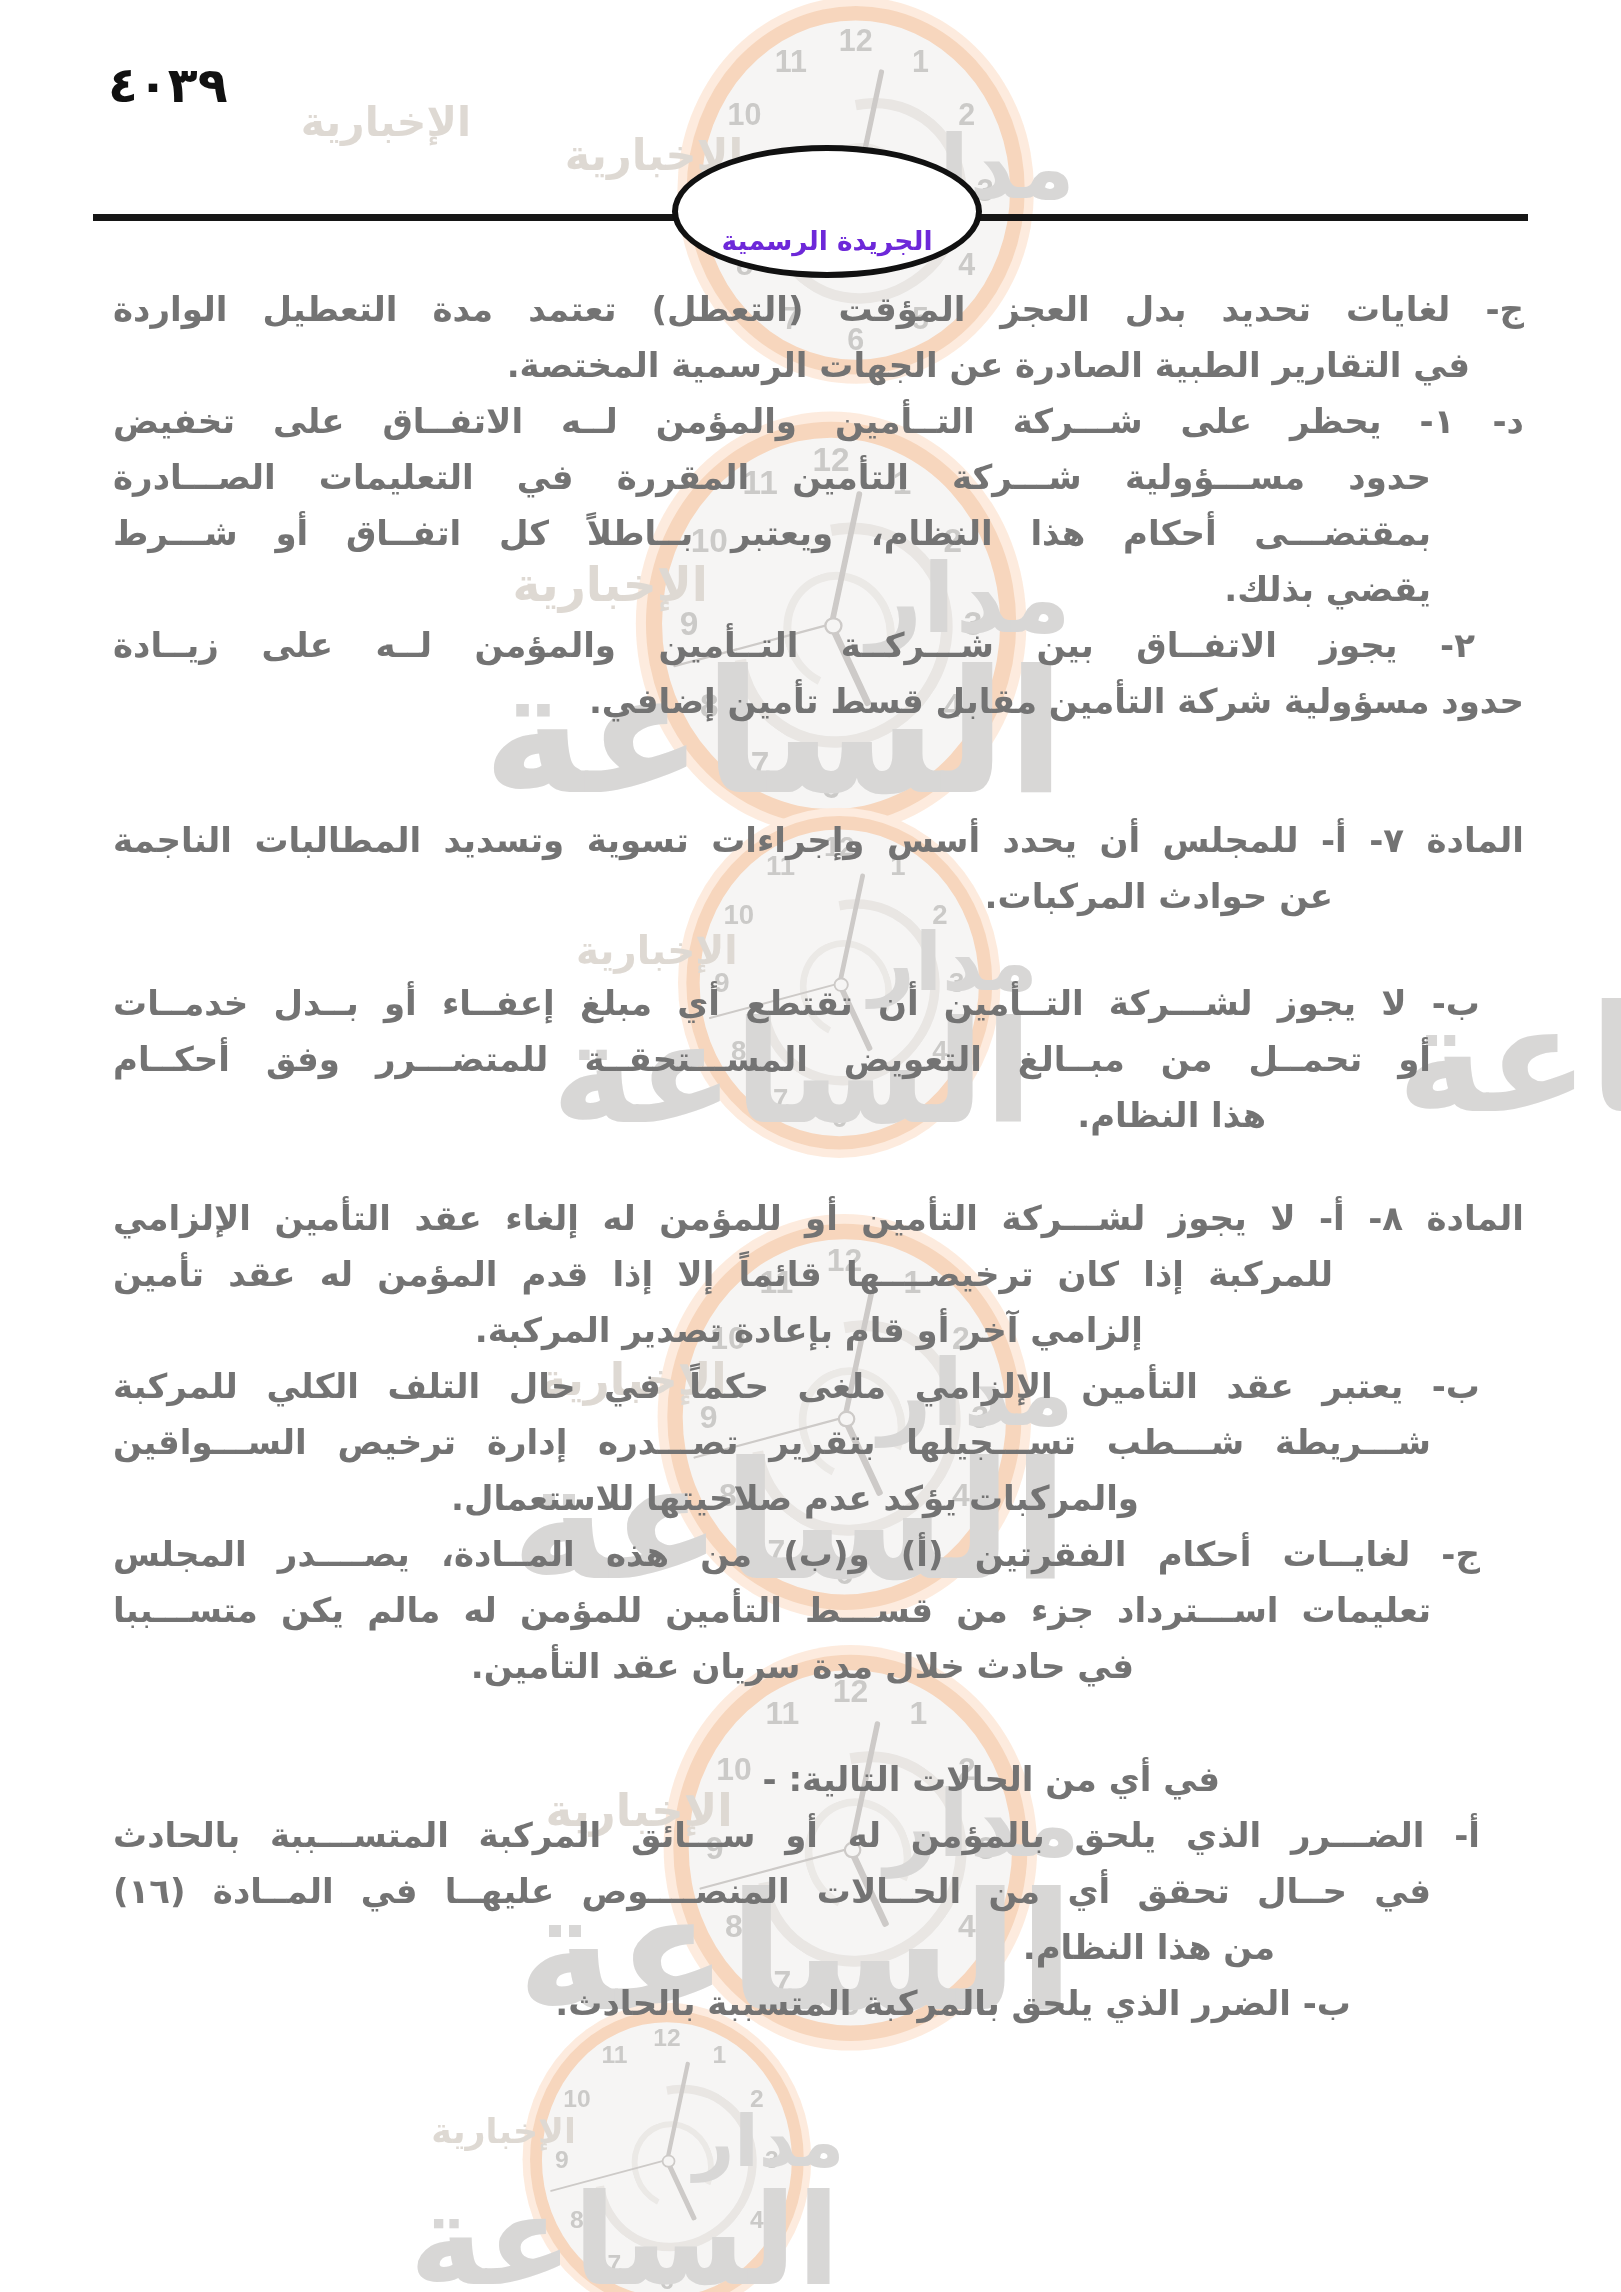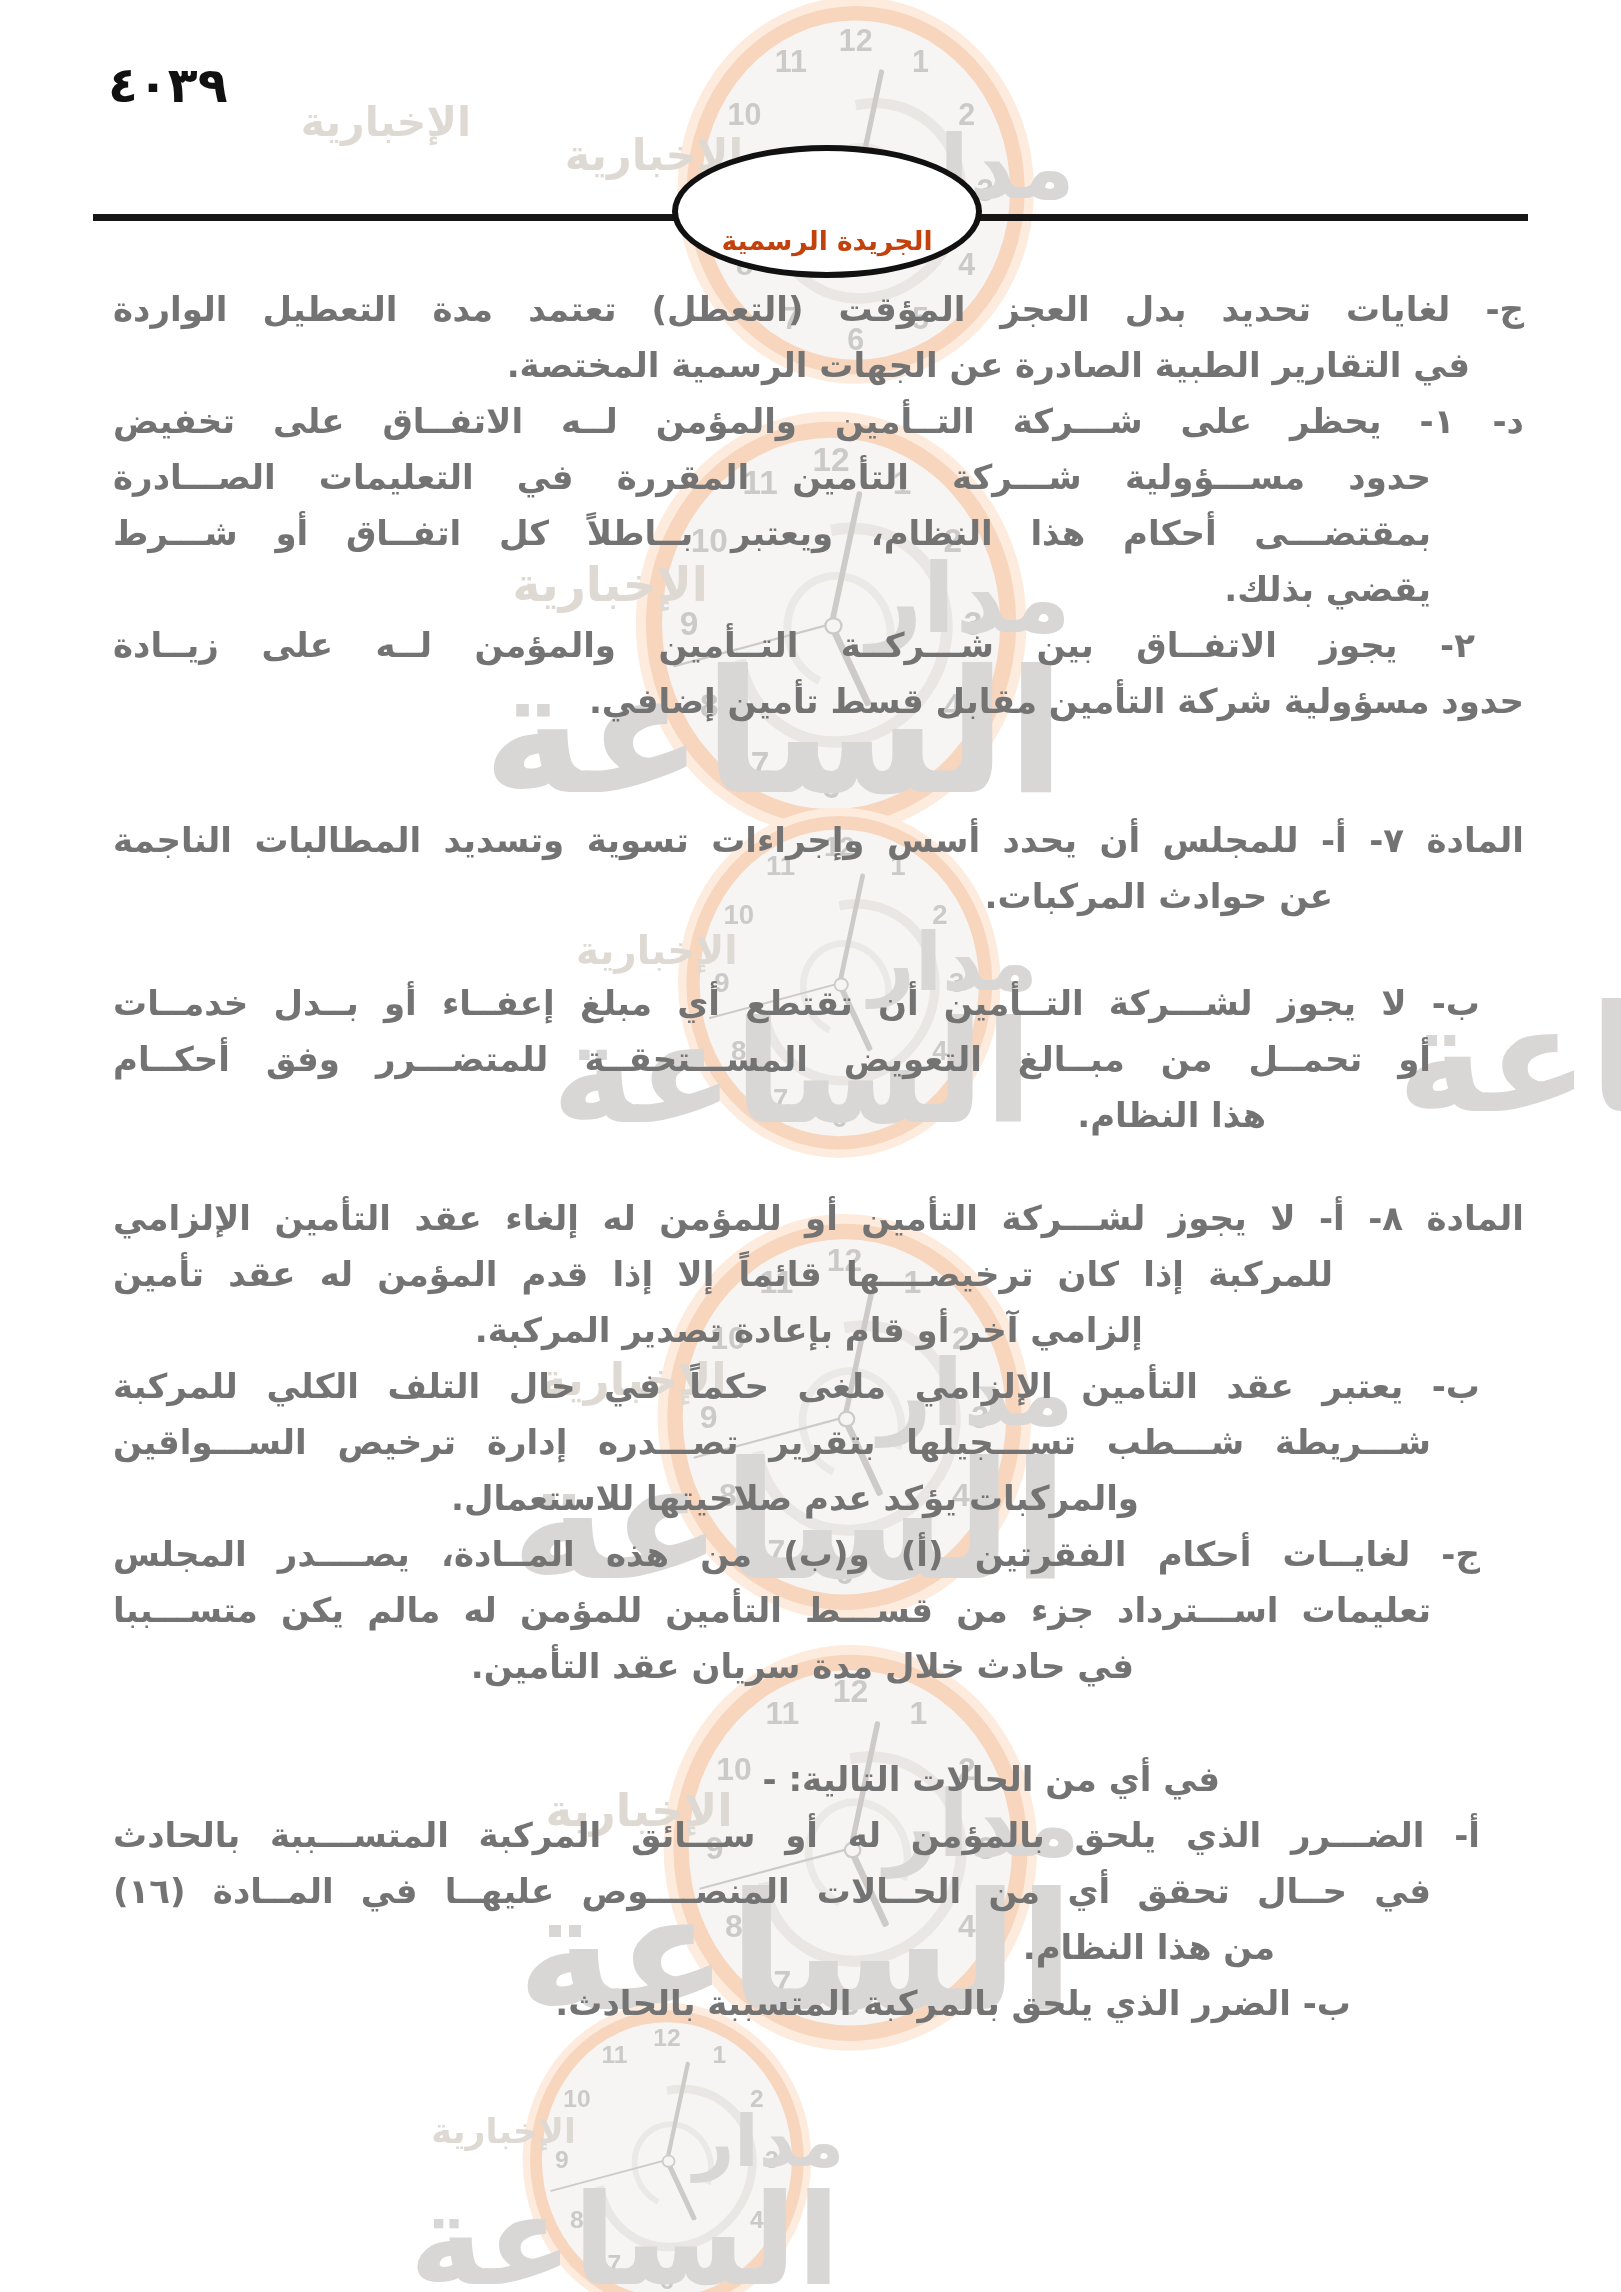--- a/index.html
+++ b/index.html
@@ -65,21 +65,21 @@
     position:absolute;left:93px;top:214px;width:1435px;height:6.9px;
     background:#161616;z-index:1;
   }
   #gazette-oval{
     position:absolute;left:672px;top:145px;width:310px;height:133px;
     background:#ffffff;border:6.9px solid #111;border-radius:50%;
     z-index:2;display:flex;align-items:flex-end;justify-content:center;
     box-sizing:border-box;
   }
   #gazette-oval .oval-label{
-    font-size:26.5px;font-weight:bold;color:#c2410c;padding-bottom:15.7px;
+    font-size:26.5px;font-weight:bold;color:#6d28d9;padding-bottom:15.7px;
     white-space:nowrap;
   }
 
   
   #content{
     position:absolute;top:281px;right:97px;width:1411px;z-index:3;
     direction:rtl;color:#737373;
   }
   .ln{
     height:56px;line-height:56px;font-size:34px;font-weight:bold;

